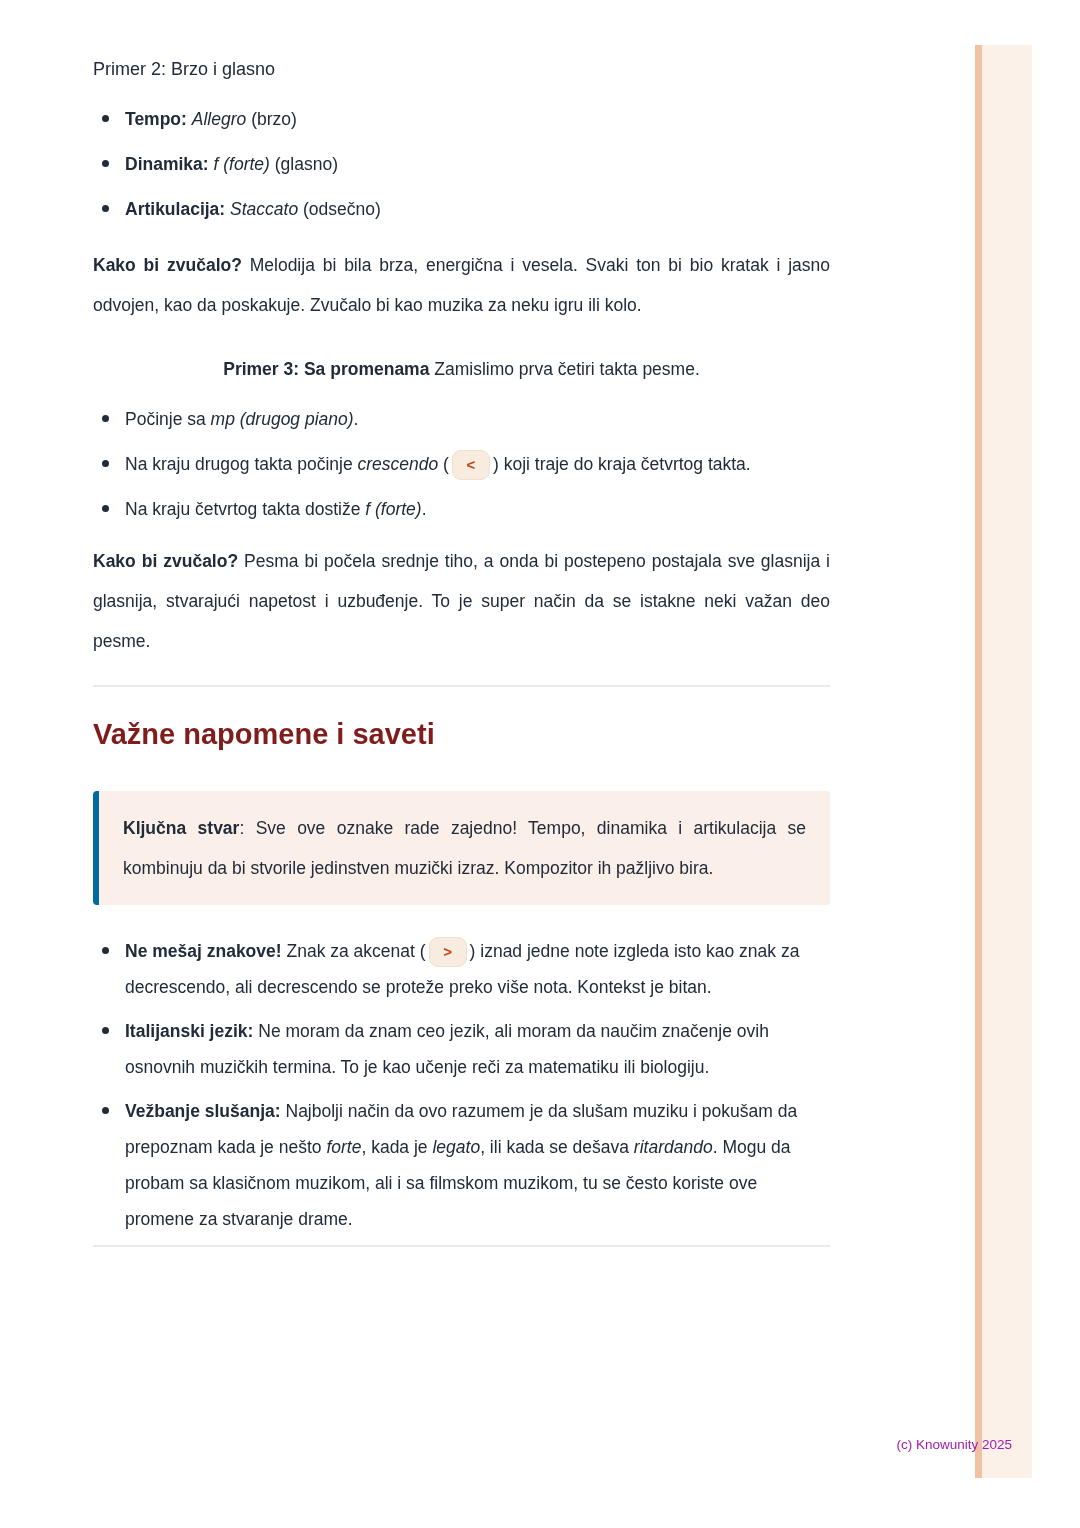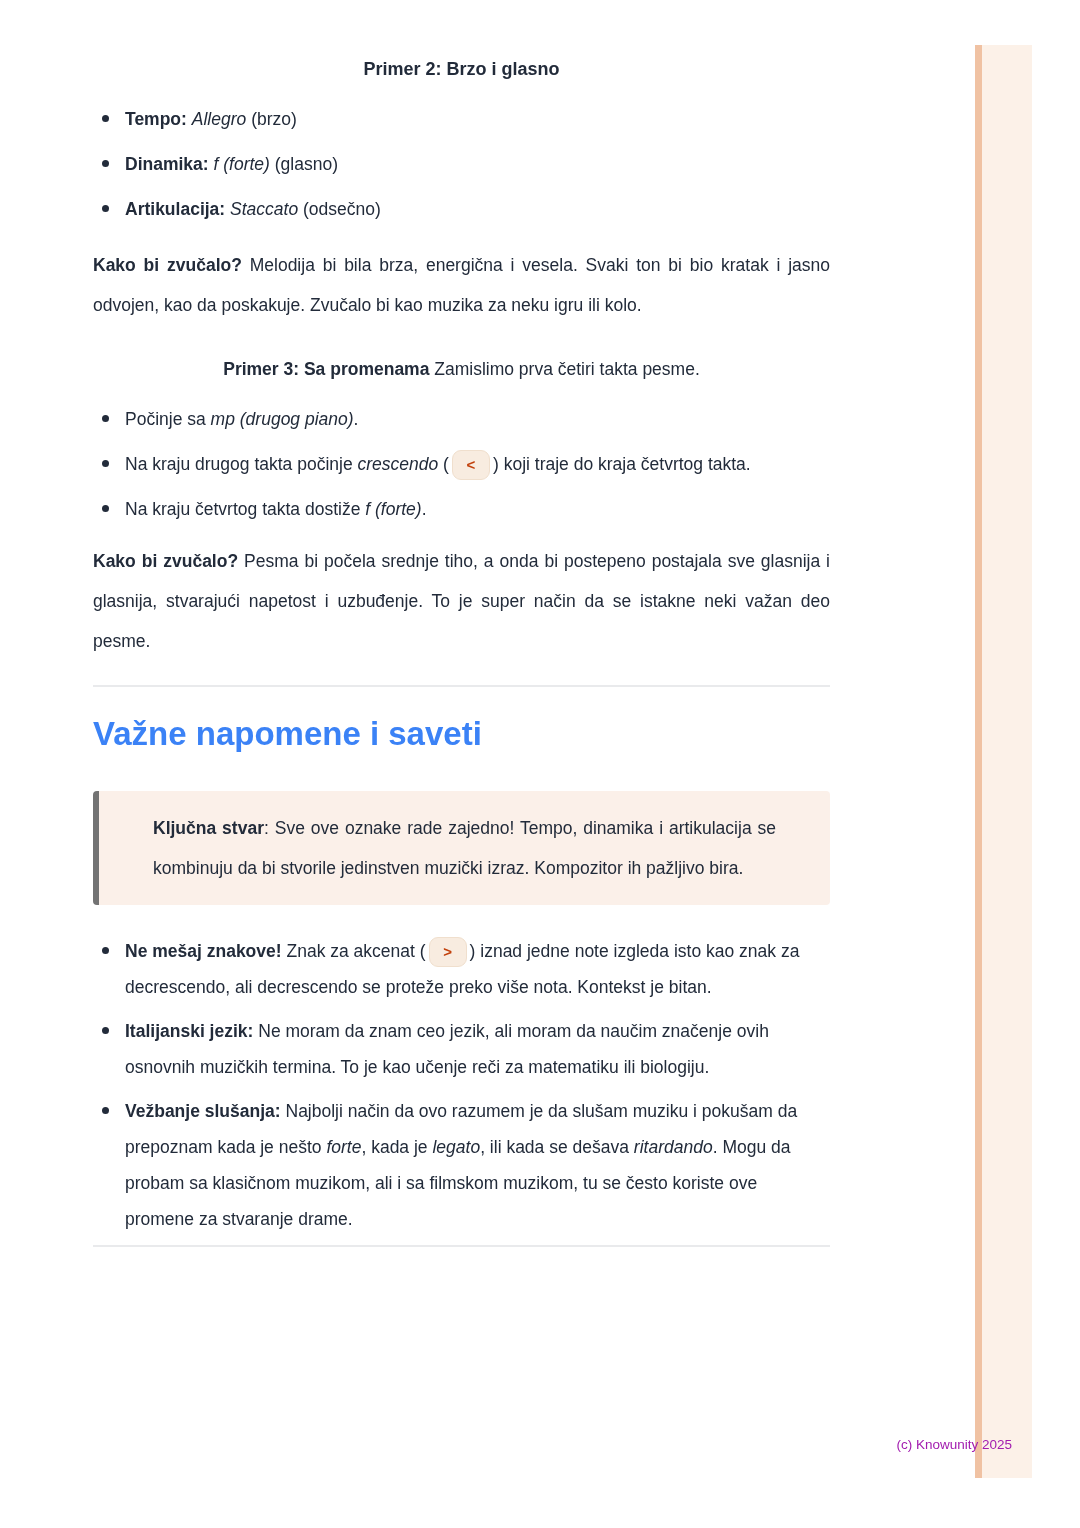--- a/index.html
+++ b/index.html
@@ -17,22 +17,22 @@
     background:#FCF1E8;
     border-left:7px solid #F0C2A3;
     box-sizing:border-box;
   }
   .content {
     position:absolute; left:93px; top:0;
     width:737px;
     padding-top:57px;
   }
   h3 {
-    font-size:18px; font-weight:bold;
-    line-height:24px; margin:0 0 18px 0;text-align:center;
+    font-size:18px; font-weight:normal;
+    line-height:24px; margin:0 0 18px 0;
   }
   p {
     font-size:17.5px; line-height:40px;
     margin:0 0 24px 0;
     text-align:center;
   }
   .just { text-align:justify; }
   .lead-para { margin-bottom:10px; }
   ul { list-style:none; margin:0 0 16px 0; padding:0; }
   li {
@@ -60,28 +60,28 @@
     font-weight:bold; font-style:normal;
     font-size:15px; line-height:26px;
     text-align:center;
     vertical-align:baseline;
   }
   hr.divider {
     border:none; height:2px; background:#E9EAEC;
     margin:0; width:737px;
   }
   h2 {
-    color:#3b82f6; font-size:33px; font-weight:bold;
+    color:#7f1d1d; font-size:29px; font-weight:bold;
     line-height:34px; margin:30px 0 40px 0;
   }
   .callout {
     background:#FBF0E9;
-    border-left:6px solid #737373;
+    border-left:6px solid #0369a1;
     border-radius:4px;
-    padding:17px 54px;
+    padding:17px 24px;
     margin:0 0 28px 0;
     box-sizing:border-box;
   }
   .callout p { margin:0; }
   .footer {
     position:absolute; top:1437px; right:68px;
     font-size:13.5px; color:#a21caf;
     z-index:2;
   }
 </style>

